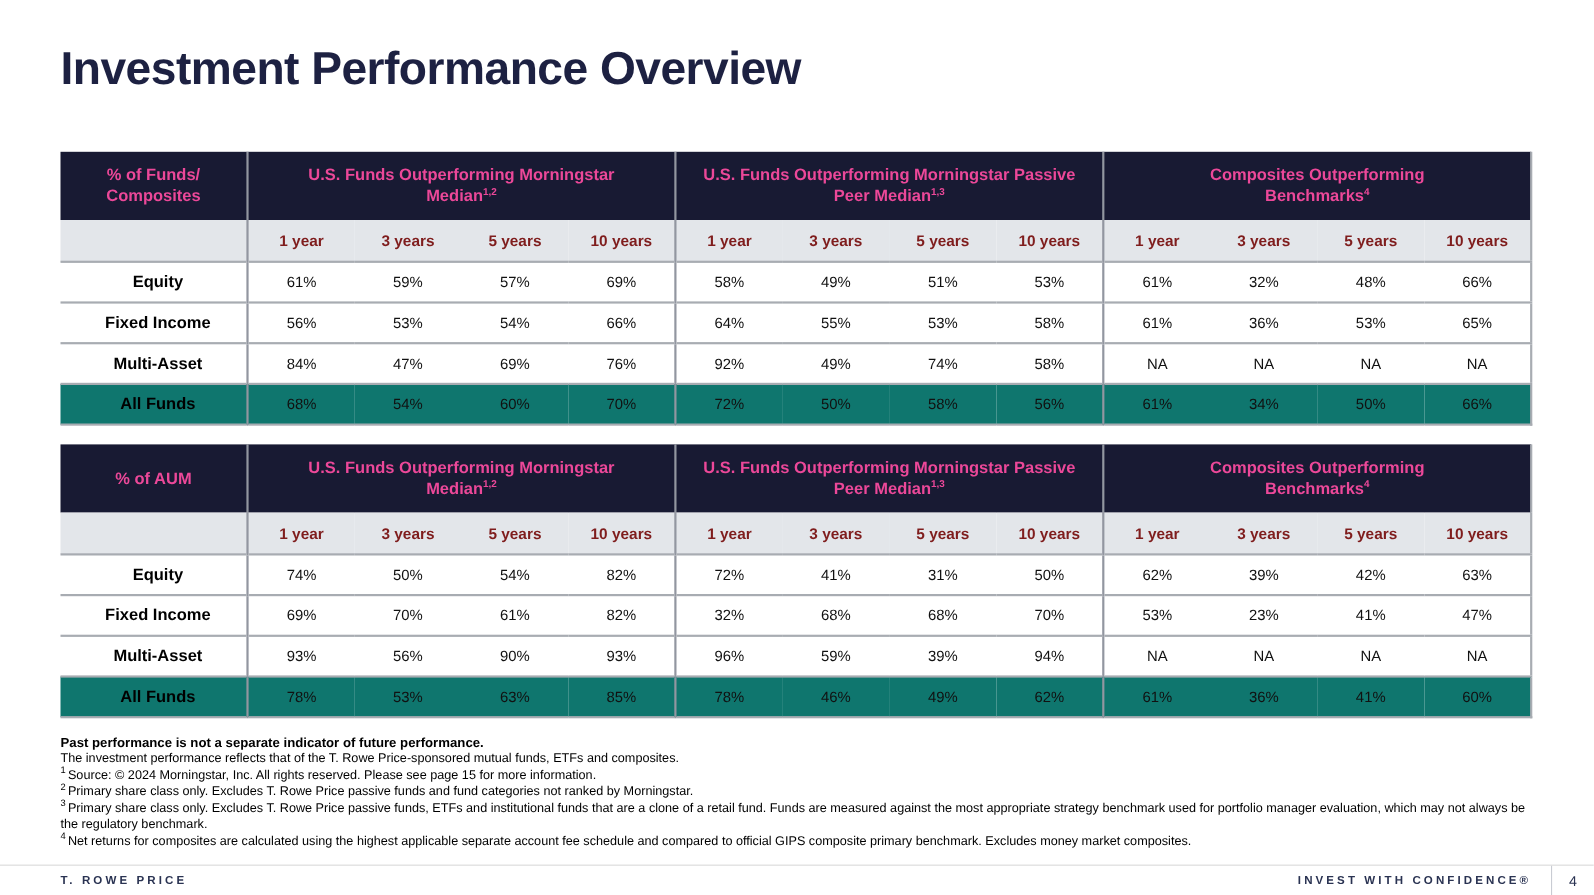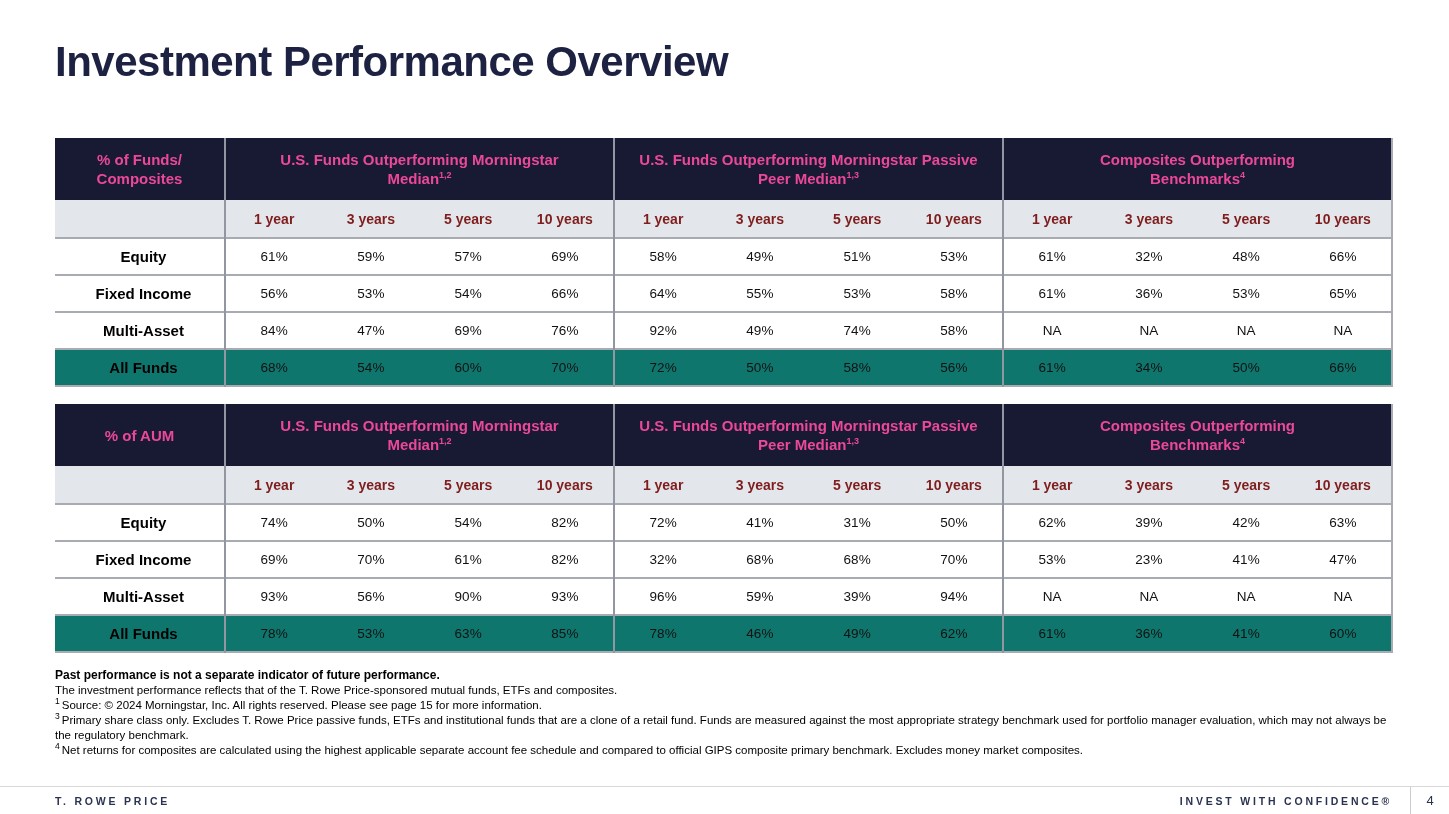--- a/index.html
+++ b/index.html
@@ -307,20 +307,21 @@
         <td class="val">41%</td>
         <td class="val">60%</td>
       </tr>
     </tbody>
   </table>
 
   <div class="footnotes">
     <div class="fn-bold">Past performance is not a separate indicator of future performance.</div>
     <div class="fn-line">The investment performance reflects that of the T. Rowe Price-sponsored mutual funds, ETFs and composites.</div>
     <div class="fn-line"><sup>1</sup><span>Source: © 2024 Morningstar, Inc. All rights reserved. Please see page 15 for more information.</span></div>
+    <div class="fn-line"><sup>2</sup><span>Primary share class only. Excludes T. Rowe Price passive funds and fund categories not ranked by Morningstar.</span></div>
     <div class="fn-line"><sup>3</sup><span>Primary share class only. Excludes T. Rowe Price passive funds, ETFs and institutional funds that are a clone of a retail fund. Funds are measured against the most appropriate strategy benchmark used for portfolio manager evaluation, which may not always be the regulatory benchmark.</span></div>
     <div class="fn-line"><sup>4</sup><span>Net returns for composites are calculated using the highest applicable separate account fee schedule and compared to official GIPS composite primary benchmark. Excludes money market composites.</span></div>
   </div>
 
   <div class="footer">
     <div class="brand">T. ROWE PRICE</div>
     <div class="footer-right">
       <div class="tagline">INVEST WITH CONFIDENCE®</div>
       <div class="page-divider"></div>
       <div class="page-num">4</div>

